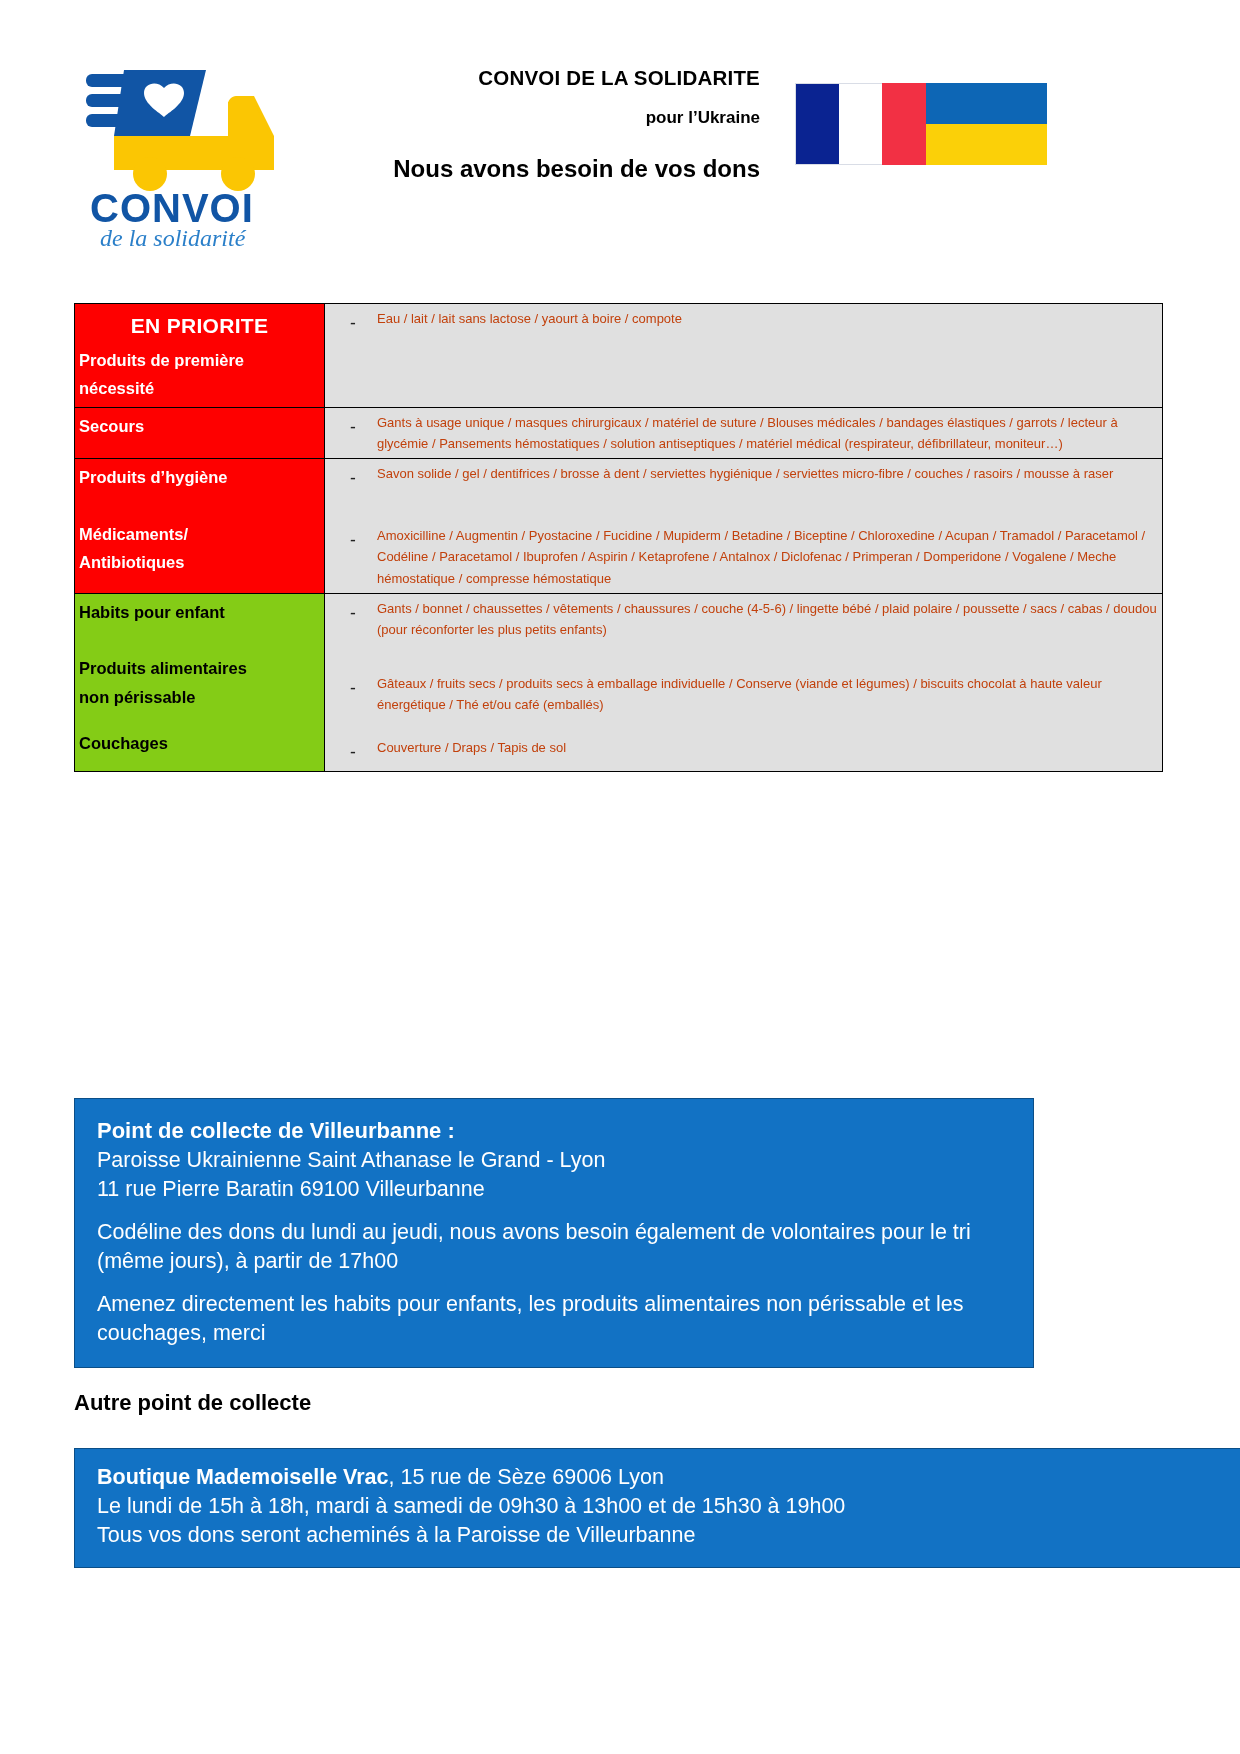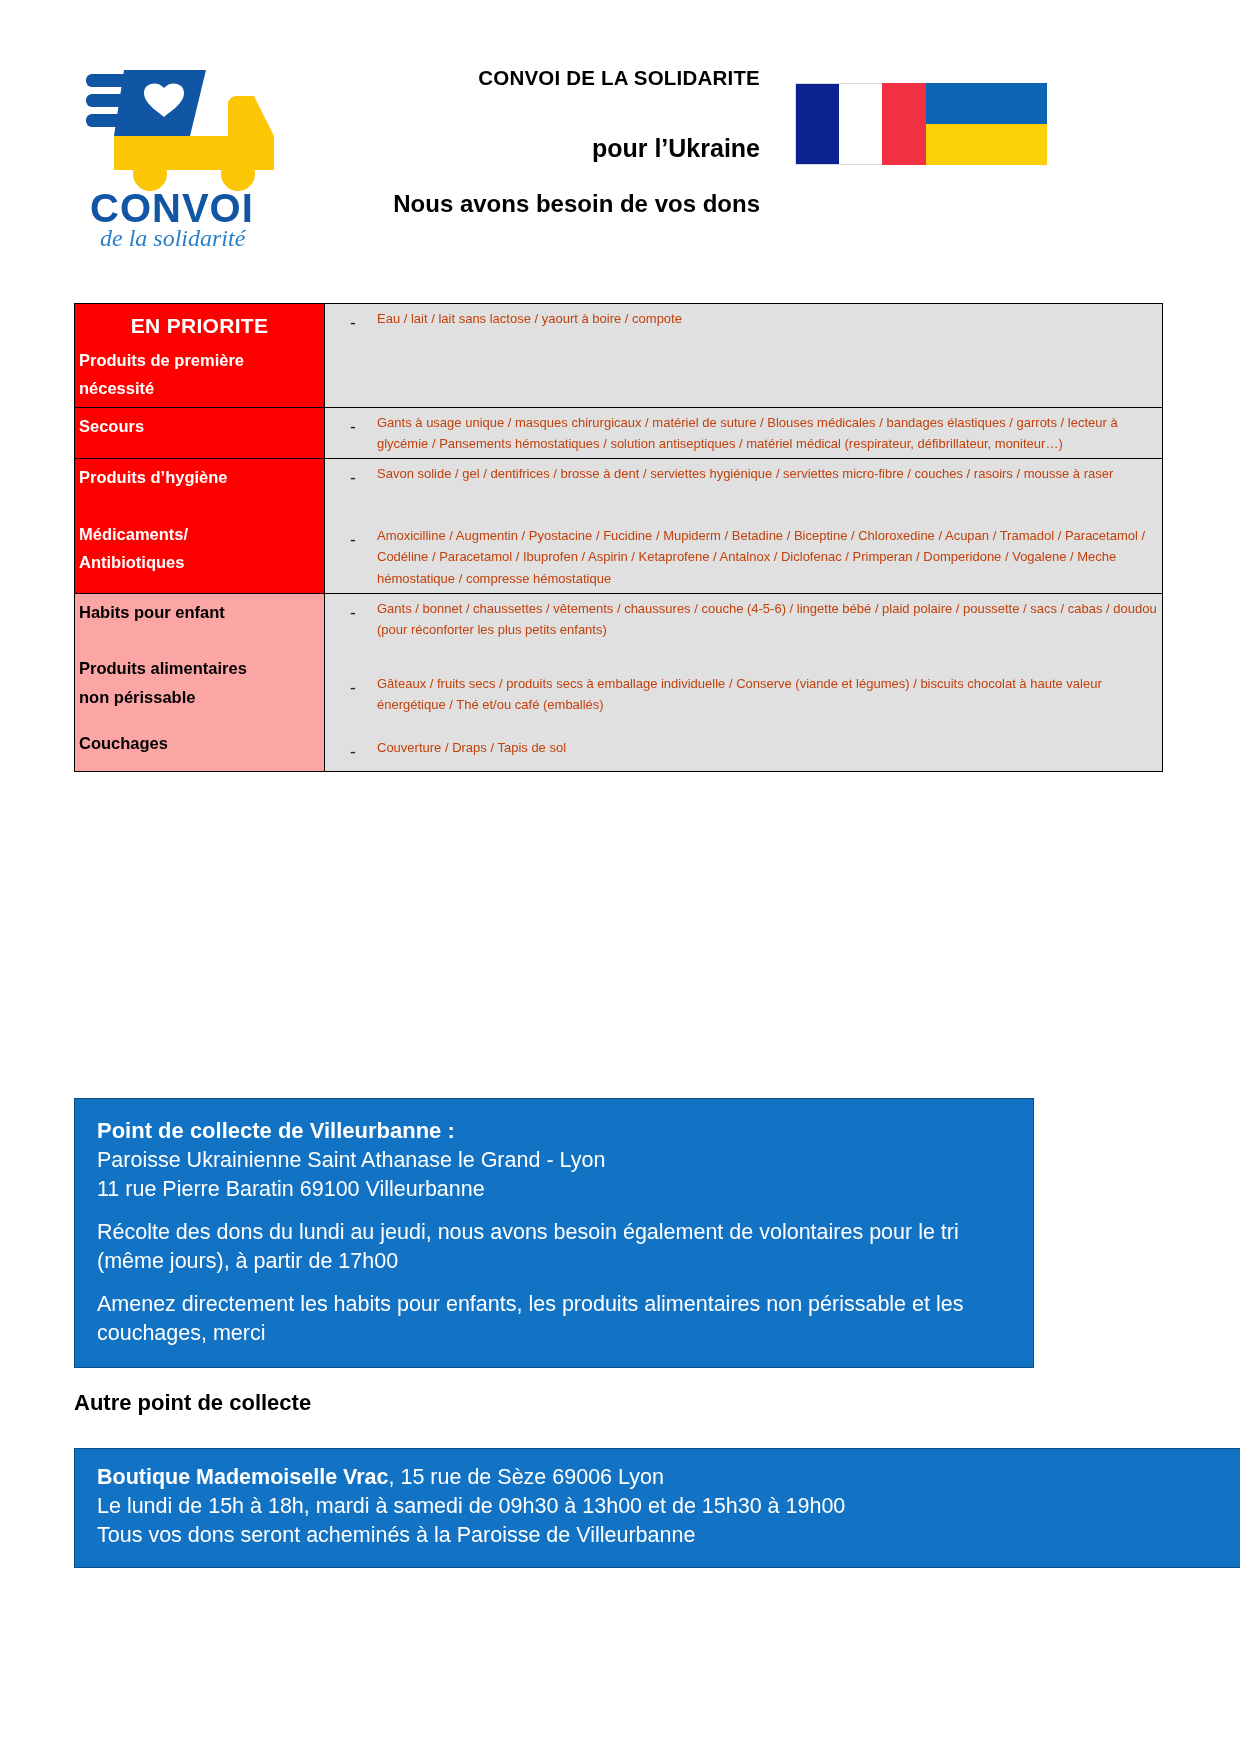--- a/index.html
+++ b/index.html
@@ -51,22 +51,22 @@
     text-align: right;
   }
   .title-line1 {
     font-size: 20.5px;
     font-weight: bold;
     letter-spacing: 0.2px;
     color: #000;
     line-height: 1.2;
   }
   .title-line2 {
-    margin-top: 43px;
-    font-size: 25px;
+    margin-top: 17px;
+    font-size: 17px;
     font-weight: bold;
     color: #000;
   }
   .title-line3 {
     margin-top: 27px;
     font-size: 24px;
     font-weight: bold;
     color: #000;
   }
 
@@ -131,21 +131,21 @@
   .items-col { width: 838px; background: #e0e0e0; }
 
   .cat-cell {
     padding: 10px 14px 12px 14px;
     font-size: 16.5px;
     font-weight: bold;
     line-height: 1.72;
     color: #ffffff;
   }
   .cat-red { background: #fe0000; }
-  .cat-yellow { background: #fca5a5; color: #000000; }
+  .cat-yellow { background: #84cc16; color: #000000; }
   .cat-cell .en-priorite {
     display: block;
     text-align: center;
     font-size: 21px;
     font-weight: bold;
     letter-spacing: 0.3px;
     margin-bottom: 2px;
   }
   .cat-sub { display: block; }
   .cat-gap { display: block; height: 28px; }
@@ -357,21 +357,21 @@
         </td>
       </tr>
 
     </tbody>
   </table>
 
   <div class="blue-box" id="collect-box">
     <div class="bb-title">Point de collecte de Villeurbanne :</div>
     <div class="bb-line">Paroisse Ukrainienne Saint Athanase le Grand - Lyon</div>
     <div class="bb-line">11 rue Pierre Baratin 69100 Villeurbanne</div>
-    <div class="bb-para">Récolte des dons du lundi au jeudi, nous avons besoin également de volontaires pour le tri (même jours), à partir de 17h00</div>
+    <div class="bb-para">Codéline des dons du lundi au jeudi, nous avons besoin également de volontaires pour le tri (même jours), à partir de 17h00</div>
     <div class="bb-para">Amenez directement les habits pour enfants, les produits alimentaires non périssable et les couchages, merci</div>
   </div>
 
   <div class="other-heading">Autre point de collecte</div>
 
   <div class="blue-box" id="shop-box">
     <div class="bb-line">
       <span class="strong">Boutique Mademoiselle Vrac</span><span>, 15 rue de Sèze 69006 Lyon</span>
     </div>
     <div class="bb-line">Le lundi de 15h à 18h, mardi à samedi de 09h30 à 13h00 et de 15h30 à 19h00</div>

